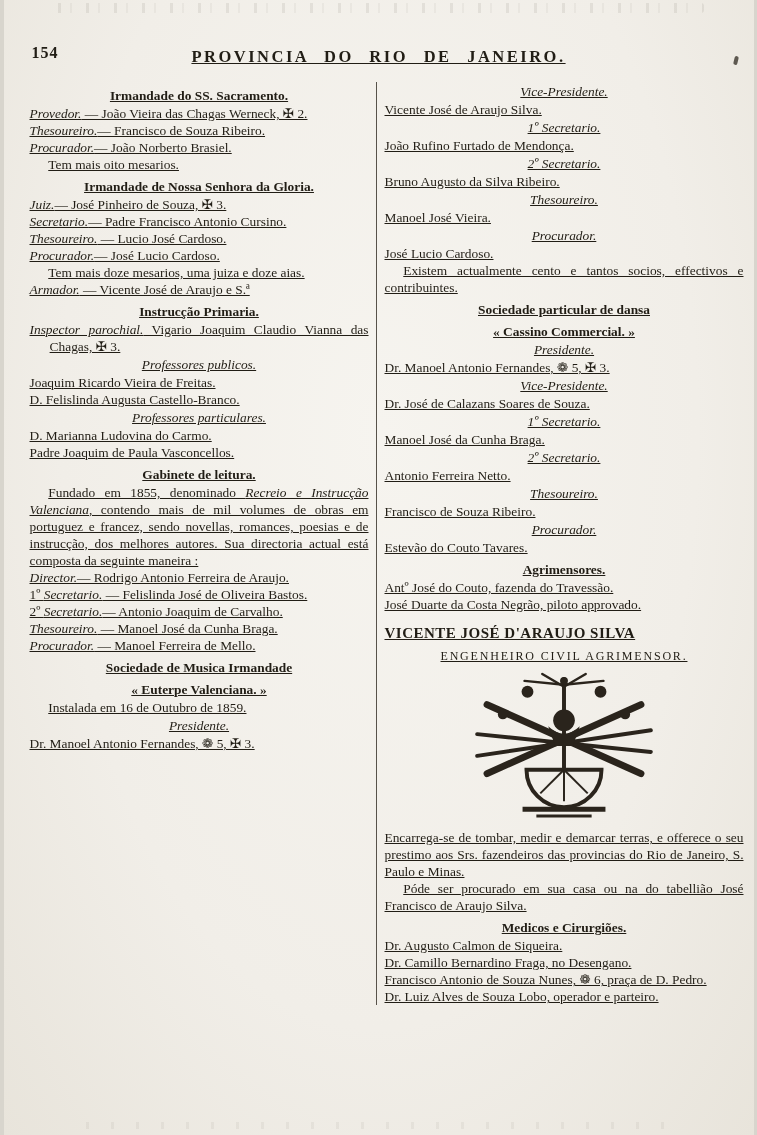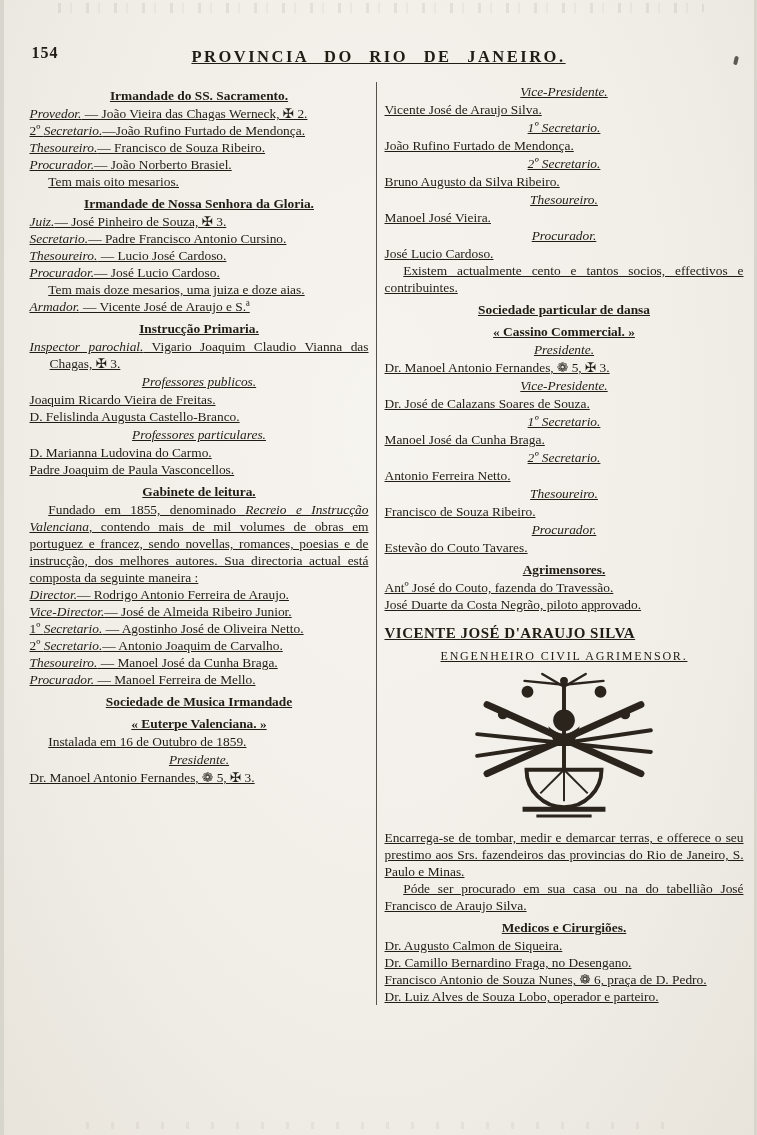--- a/index.html
+++ b/index.html
@@ -84,21 +84,20 @@
 
   <header class="page-header">
     <span class="page-number">154</span>
     <h1 class="page-title">PROVINCIA DO RIO DE JANEIRO.</h1>
   </header>
 
   <main class="columns">
     <section class="col col-left">
         <p class="blk heading"><span>Irmandade do SS. Sacramento.</span></p>
         <p class="blk hang"><span class="it">Provedor.</span><span> — João Vieira das Chagas Werneck, ✠ 2.</span></p>
-        <p class="blk hang"><span>2º </span><span class="it">Secretario.</span><span>—João Rufino Furtado de Mendonça.</span></p>
         <p class="blk hang"><span class="it">Thesoureiro.</span><span>— Francisco de Souza Ribeiro.</span></p>
         <p class="blk hang"><span class="it">Procurador.</span><span>— João Norberto Brasiel.</span></p>
         <p class="blk indent"><span>Tem mais oito mesarios.</span></p>
         <p class="blk heading"><span>Irmandade de Nossa Senhora da Gloria.</span></p>
         <p class="blk hang"><span class="it">Juiz.</span><span>— José Pinheiro de Souza, ✠ 3.</span></p>
         <p class="blk hang"><span class="it">Secretario.</span><span>— Padre Francisco Antonio Cursino.</span></p>
         <p class="blk hang"><span class="it">Thesoureiro.</span><span> — Lucio José Cardoso.</span></p>
         <p class="blk hang"><span class="it">Procurador.</span><span>— José Lucio Cardoso.</span></p>
         <p class="blk indent"><span>Tem mais doze mesarios, uma juiza e doze aias.</span></p>
         <p class="blk hang"><span class="it">Armador.</span><span> — Vicente José de Araujo e S.ª</span></p>
@@ -106,22 +105,21 @@
         <p class="blk hang"><span class="it">Inspector parochial.</span><span> Vigario Joaquim Claudio Vianna das Chagas, ✠ 3.</span></p>
         <p class="blk subit"><span class="it">Professores publicos.</span></p>
         <p class="blk flush"><span>Joaquim Ricardo Vieira de Freitas.</span></p>
         <p class="blk flush"><span>D. Felislinda Augusta Castello-Branco.</span></p>
         <p class="blk subit"><span class="it">Professores particulares.</span></p>
         <p class="blk flush"><span>D. Marianna Ludovina do Carmo.</span></p>
         <p class="blk flush"><span>Padre Joaquim de Paula Vasconcellos.</span></p>
         <p class="blk heading"><span>Gabinete de leitura.</span></p>
         <p class="blk indent"><span>Fundado em 1855, denominado </span><span class="it">Recreio e Instrucção Valenciana</span><span>, contendo mais de mil volumes de obras em portuguez e francez, sendo novellas, romances, poesias e de instrucção, dos melhores autores. Sua directoria actual está composta da seguinte maneira :</span></p>
         <p class="blk hang"><span class="it">Director.</span><span>— Rodrigo Antonio Ferreira de Araujo.</span></p>
-        <p class="blk hang"><span class="it">Vice-Director.</span><span>— José de Almeida Ribeiro Junior.</span></p>
-        <p class="blk hang"><span>1º </span><span class="it">Secretario.</span><span> — Agostinho José de Oliveira Netto.</span></p>
+        <p class="blk hang"><span>1º </span><span class="it">Secretario.</span><span> — Felislinda José de Oliveira Bastos.</span></p>
         <p class="blk hang"><span>2º </span><span class="it">Secretario.</span><span>— Antonio Joaquim de Carvalho.</span></p>
         <p class="blk hang"><span class="it">Thesoureiro.</span><span> — Manoel José da Cunha Braga.</span></p>
         <p class="blk hang"><span class="it">Procurador.</span><span> — Manoel Ferreira de Mello.</span></p>
         <p class="blk heading"><span>Sociedade de Musica Irmandade</span></p>
         <p class="blk heading"><span>« Euterpe Valenciana. »</span></p>
         <p class="blk indent"><span>Instalada em 16 de Outubro de 1859.</span></p>
         <p class="blk subit"><span class="it">Presidente.</span></p>
         <p class="blk hang"><span>Dr. Manoel Antonio Fernandes, ❁ 5, ✠ 3.</span></p>
       </section>
     <section class="col col-right">

